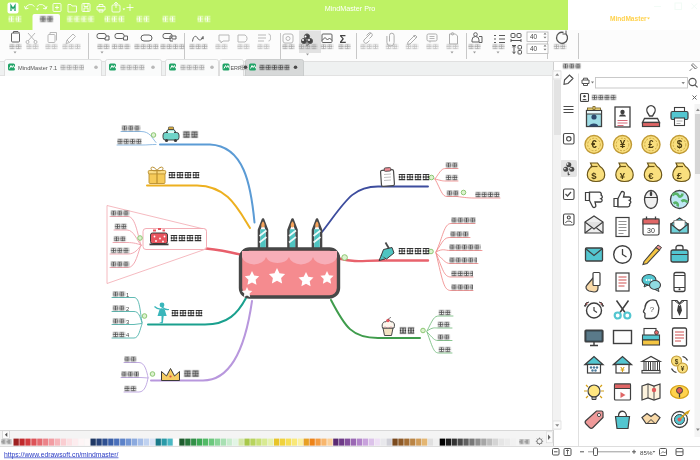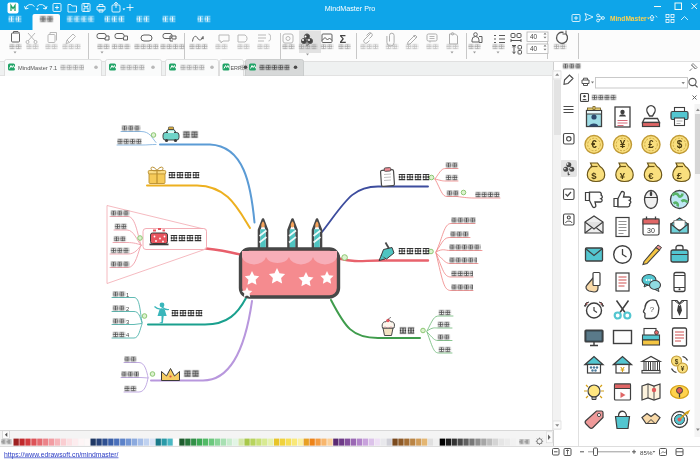--- a/index.html
+++ b/index.html
@@ -1,19 +1,19 @@
 <!DOCTYPE html>
 <html><head><meta charset="utf-8">
 <style>
 html,body{margin:0;padding:0;width:700px;height:460px;overflow:hidden;
  font-family:"Liberation Sans",sans-serif;}
 *{box-sizing:border-box}
 .abs{position:absolute}
 #app{position:relative;width:700px;height:460px;background:#fff}
-#titlebar{left:0;top:0;width:700px;height:30px;background:#0ea5e9}
+#titlebar{left:0;top:0;width:568px;height:30px;background:#bef264}
 #ribbon{left:0;top:30px;width:700px;height:32px;background:#fcfcfc;border-bottom:1px solid #e0e0e0}
 #tabbar{left:0;top:58px;width:553px;height:18px;background:transparent}
 #canvas{left:0;top:76px;width:552px;height:354px;background:#fff}
 #vsb{left:552px;top:70px;width:9px;height:360px;background:#f2f2f2;border-left:1px solid #e6e6e6;z-index:5}
 #panel{left:553px;top:62px;width:147px;height:384px;background:#fff;border-left:1px solid #cfcfcf}
 #palette{left:0;top:430px;width:553px;height:16px;background:#f4f4f4;border-top:1px solid #d8d8d8}
 #statusbar{left:0;top:446px;width:700px;height:14px;background:#fff;border-top:1px solid #ddd}
 </style></head>
 <body>
 <div id="app">

